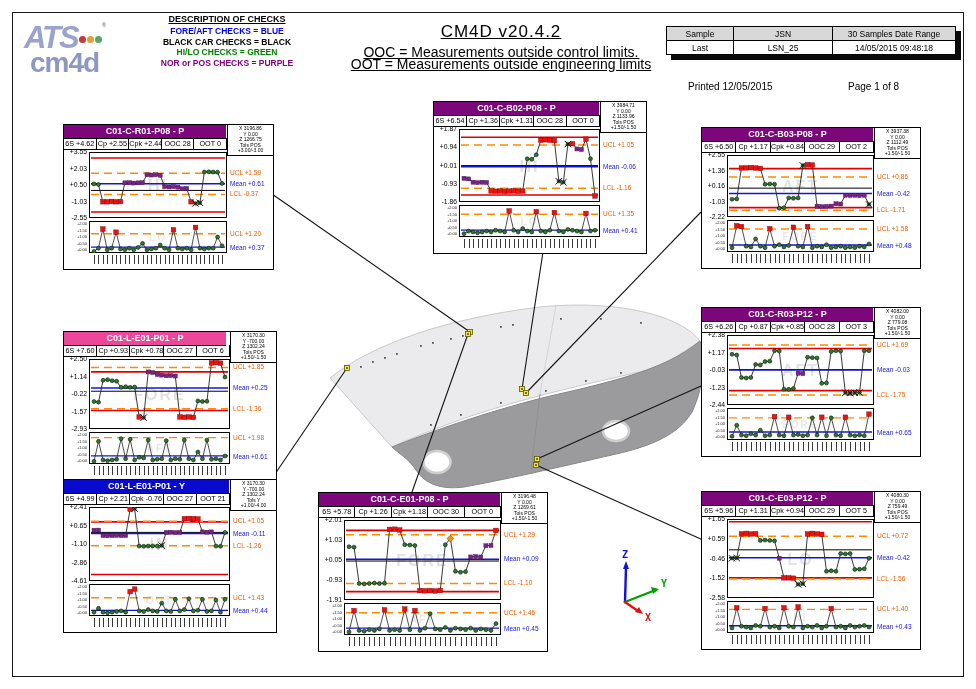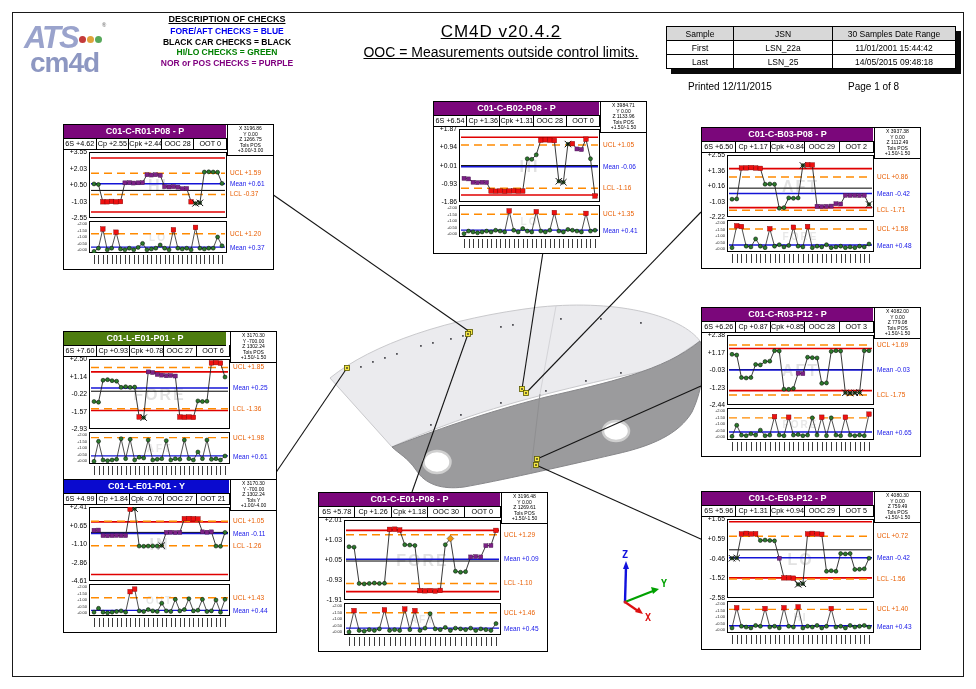--- a/index.html
+++ b/index.html
@@ -129,45 +129,41 @@
         <div class="check-line" style="color: rgb(0, 128, 0);">HI/LO CHECKS  = GREEN</div>
         <div class="check-line" style="color: rgb(128, 0, 128);">NOR or POS CHECKS  = PURPLE</div>
       </div>
   </div>
 
 
   <div id="titleblock" class="hdr-layer">
     <div class="t1">CM4D  v20.4.2</div>
     <div class="sub-wrap">
       <div class="sub">OOC = Measurements outside control limits.</div>
+      <div class="sub">OOT = Measurements outside engineering limits</div>
     </div>
   </div>
 
   <table id="sampletable" class="hdr-layer">
     <thead>
         <tr>
           <th style="width: 62px;">Sample</th>
           <th style="width: 94px;">JSN</th>
           <th style="width: 118px;">30 Samples Date Range</th>
         </tr>
       </thead>
     <tbody>
         <tr>
-          <td>First</td>
-          <td>LSN_22a</td>
-          <td>11/01/2001 15:44:42</td>
-        </tr>
-        <tr>
           <td>Last</td>
           <td>LSN_25</td>
           <td>14/05/2015 09:48:18</td>
         </tr>
       </tbody>
   </table>
-  <div id="printed" class="hdr-layer">Printed 12/11/2015</div>
+  <div id="printed" class="hdr-layer">Printed 12/05/2015</div>
   <div id="pagelabel" class="hdr-layer">Page 1 of 8</div>
 
   <div id="charts-layer">
       <div class="panel" style="left: 63px; top: 124px; width: 209px; height: 144px;">
         <div class="phead" style="background: rgb(123, 7, 123); width: 162px;">C01-C-R01-P08 - P</div>
         <div class="pstats" style="width: 163px;">
           <div class="pstat">6S +4.62</div>
           <div class="pstat">Cp +2.55</div>
           <div class="pstat">Cpk +2.44</div>
           <div class="pstat">OOC 28</div>
@@ -302,21 +298,21 @@
         <div class="tick" style="left: 127.103px; top: 130px;"></div>
         <div class="tick" style="left: 131.517px; top: 130px;"></div>
         <div class="tick" style="left: 135.931px; top: 130px;"></div>
         <div class="tick" style="left: 140.345px; top: 130px;"></div>
         <div class="tick" style="left: 144.759px; top: 130px;"></div>
         <div class="tick" style="left: 149.172px; top: 130px;"></div>
         <div class="tick" style="left: 153.586px; top: 130px;"></div>
         <div class="tick" style="left: 158px; top: 130px;"></div>
       </div>
       <div class="panel" style="left: 63px; top: 331px; width: 212px; height: 148px;">
-        <div class="phead" style="background: #4d7c0f; width: 162px;">C01-L-E01-P01 - P</div>
+        <div class="phead" style="background: #ec4899; width: 162px;">C01-L-E01-P01 - P</div>
         <div class="pstats" style="width: 166px;">
           <div class="pstat">6S +7.60</div>
           <div class="pstat">Cp +0.93</div>
           <div class="pstat">Cpk +0.78</div>
           <div class="pstat">OOC 27</div>
           <div class="pstat">OOT 6</div>
         </div>
         <div class="pinfo">
           <div class="pinfol">X 3170.30</div>
           <div class="pinfol">Y -700.00</div>
@@ -447,21 +443,21 @@
         <div class="tick" style="left: 142.931px; top: 134px;"></div>
         <div class="tick" style="left: 147.448px; top: 134px;"></div>
         <div class="tick" style="left: 151.966px; top: 134px;"></div>
         <div class="tick" style="left: 156.483px; top: 134px;"></div>
         <div class="tick" style="left: 161px; top: 134px;"></div>
       </div>
       <div class="panel" style="left: 63px; top: 479px; width: 212px; height: 152px;">
         <div class="phead" style="background: rgb(10, 10, 207); width: 165px;">C01-L-E01-P01 - Y</div>
         <div class="pstats" style="width: 166px;">
           <div class="pstat">6S +4.99</div>
-          <div class="pstat">Cp +1.84</div>
+          <div class="pstat">Cp +2.21</div>
           <div class="pstat">Cpk -0.76</div>
           <div class="pstat">OOC 27</div>
           <div class="pstat">OOT 21</div>
         </div>
         <div class="pinfo">
           <div class="pinfol">X 3170.30</div>
           <div class="pinfol">Y -700.00</div>
           <div class="pinfol">Z 1302.24</div>
           <div class="pinfol">Tols Y</div>
           <div class="pinfol">+1.00/-4.00</div>

